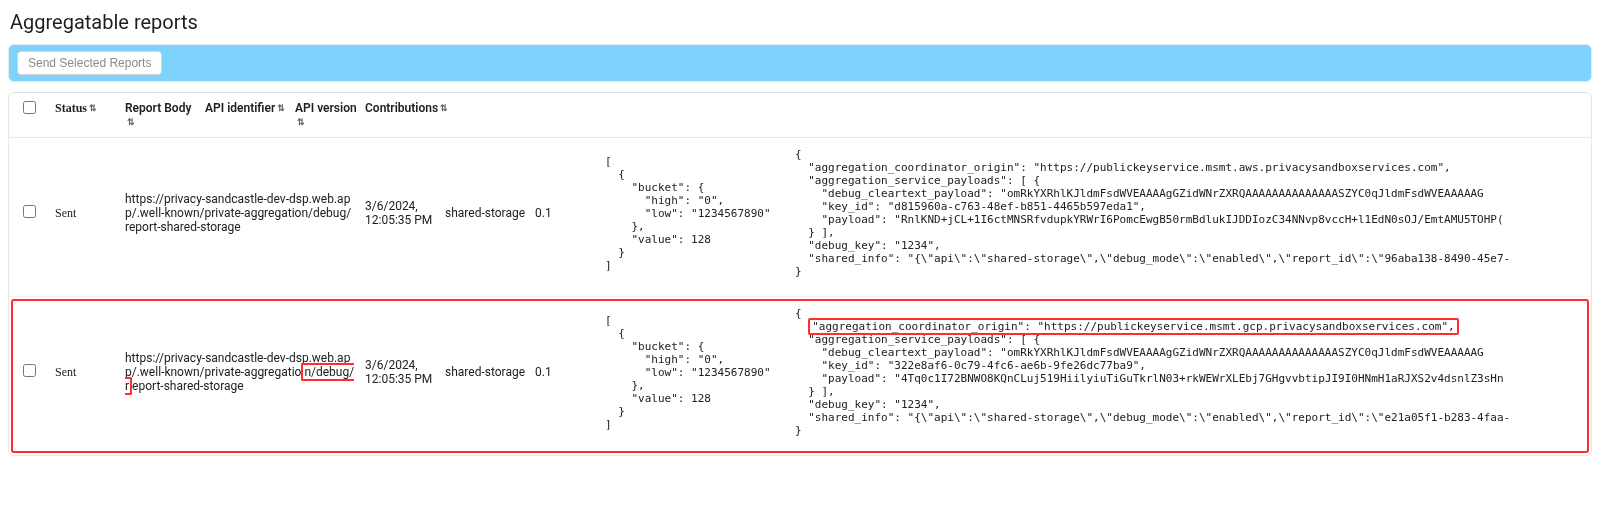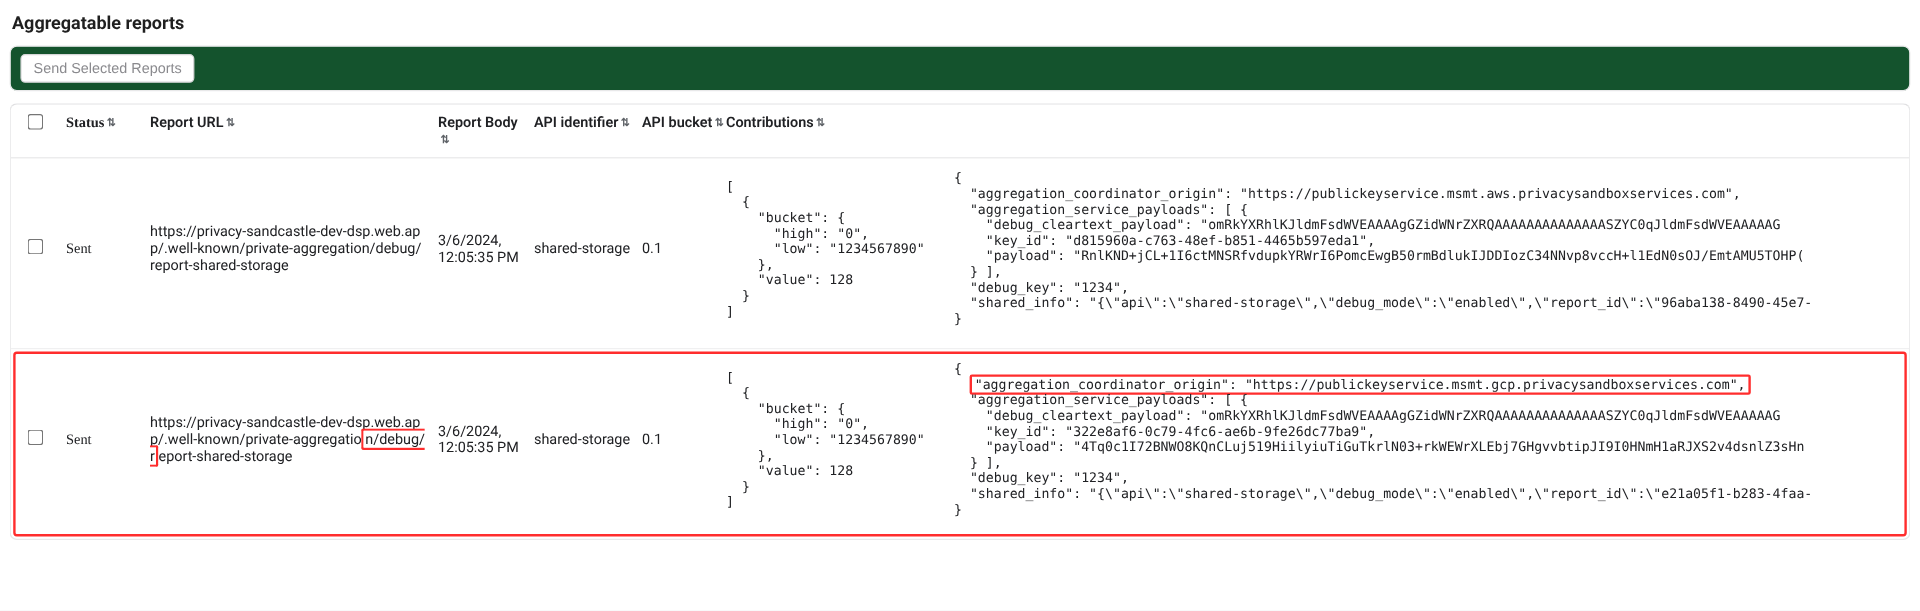--- a/index.html
+++ b/index.html
@@ -6,27 +6,27 @@
   body {
     margin: 0;
     padding: 10px 8px;
     font-family: -apple-system, BlinkMacSystemFont, "Segoe UI", Roboto, Helvetica, Arial, sans-serif;
     font-size: 12px;
     color: #202124;
     background: #fff;
     width: 1600px;
   }
   h2.title {
-    font-size: 15px;
-    font-weight: 700;
+    font-size: 20px;
+    font-weight: 400;
     color: #1f1f1f;
     margin: 0 0 10px 2px;
   }
   .bar {
-    background: #14532d;
+    background: #7dd3fc;
     border: 1px solid #e8e8e9;
     border-radius: 6px;
     padding: 6px 8px;
     margin-bottom: 10px;
   }
   .bar button {
     font-size: 12px;
     color: #8a8a8e;
     background: #ffffff;
     border: 1px solid #d6d6d8;
@@ -105,24 +105,23 @@
 <h2 class="title">Aggregatable reports</h2>
 
 <div class="bar">
   <button disabled="">Send Selected Reports</button>
 </div>
 
 <div class="tbl">
   <div class="hdr">
     <div class="c-chk"><input type="checkbox" style=""></div>
     <div class="c-stat"><span>Status</span><span class="sort">⇅</span></div>
-    <div class="c-url"><span>Report URL</span><span class="sort">⇅</span></div>
     <div class="c-time"><span>Report Body</span><span class="sort">⇅</span></div>
     <div class="c-api"><span>API identifier</span><span class="sort">⇅</span></div>
-    <div class="c-ver"><span>API bucket</span><span class="sort">⇅</span></div>
+    <div class="c-ver"><span>API version</span><span class="sort">⇅</span></div>
     <div class="c-contr"><span>Contributions</span><span class="sort">⇅</span></div>
   </div>
 
   <div class="row">
     <div class="c-chk"><input type="checkbox" style=""></div>
     <div class="c-stat">Sent</div>
     <div class="c-url"><span>https://privacy-sandcastle-dev-dsp.web.app/.well-known/private-aggregation/debug/report-shared-storage</span><span></span></div>
     <div class="c-time">3/6/2024, 12:05:35 PM</div>
     <div class="c-api">shared-storage</div>
     <div class="c-ver">0.1</div>

